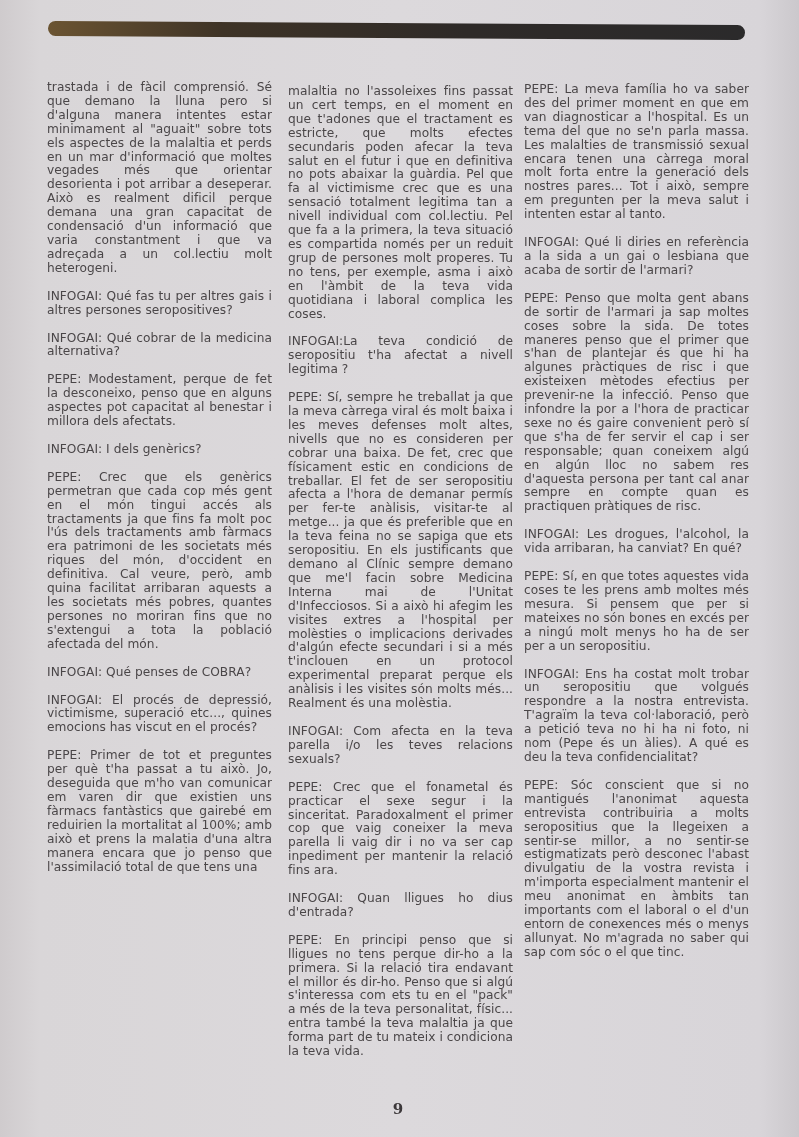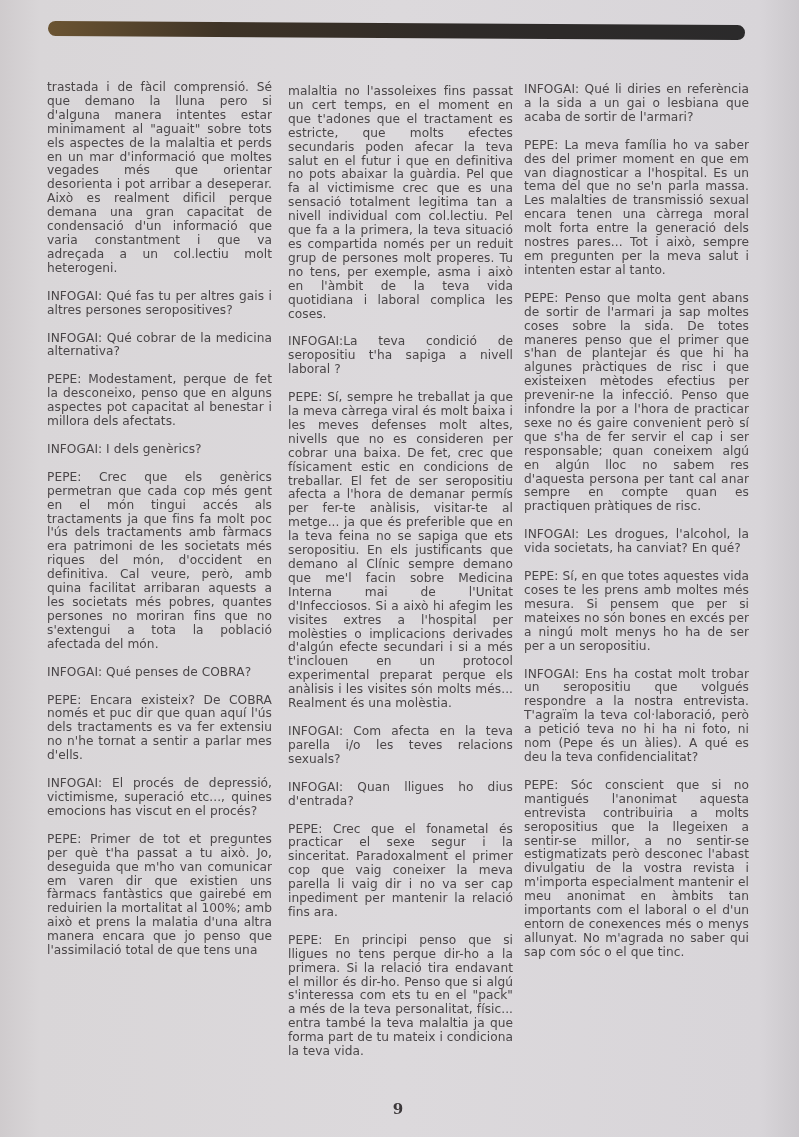--- a/index.html
+++ b/index.html
@@ -40,39 +40,38 @@
 
 <div class="columns">
   <div class="col col-1">
     <p>trastada i de fàcil comprensió. Sé que demano la lluna pero si d'alguna manera intentes estar minimament al "aguait" sobre tots els aspectes de la malaltia et perds en un mar d'informació que moltes vegades més que orientar desorienta i pot arribar a deseperar. Això es realment dificil perque demana una gran capacitat de condensació d'un informació que varia constantment i que va adreçada a un col.lectiu molt heterogeni.</p>
     <p>INFOGAI: Qué fas tu per altres gais i altres persones seropositives?</p>
     <p>INFOGAI: Qué cobrar de la medicina alternativa?</p>
     <p>PEPE: Modestament, perque de fet la desconeixo, penso que en alguns aspectes pot capacitat al benestar i millora dels afectats.</p>
     <p>INFOGAI: I dels genèrics?</p>
     <p>PEPE: Crec que els genèrics permetran que cada cop més gent en el món tingui accés als tractaments ja que fins fa molt poc l'ús dels tractaments amb fàrmacs era patrimoni de les societats més riques del món, d'occident en definitiva. Cal veure, però, amb quina facilitat arribaran aquests a les societats més pobres, quantes persones no moriran fins que no s'extengui a tota la població afectada del món.</p>
     <p>INFOGAI: Qué penses de COBRA?</p>
-    <p>PEPE: Encara existeix? De COBRA només et puc dir que quan aquí l'ús dels tractaments es va fer extensiu no n'he tornat a sentir a parlar mes d'ells.</p>
     <p>INFOGAI: El procés de depressió, victimisme, superació etc..., quines emocions has viscut en el procés?</p>
     <p>PEPE: Primer de tot et preguntes per què t'ha passat a tu això. Jo, deseguida que m'ho van comunicar em varen dir que existien uns fàrmacs fantàstics que gairebé em reduirien la mortalitat al 100%; amb això et prens la malatia d'una altra manera encara que jo penso que l'assimilació total de que tens una</p>
   </div>
 
   <div class="col col-2">
     <p>malaltia no l'assoleixes fins passat un cert temps, en el moment en que t'adones que el tractament es estricte, que molts efectes secundaris poden afecar la teva salut en el futur i que en definitiva no pots abaixar la guàrdia. Pel que fa al victimisme crec que es una sensació totalment legitima tan a nivell individual com col.lectiu. Pel que fa a la primera, la teva situació es compartida només per un reduit grup de persones molt properes. Tu no tens, per exemple, asma i això en l'àmbit de la teva vida quotidiana i laboral complica les coses.</p>
-    <p>INFOGAI:La teva condició de seropositiu t'ha sapiga a nivell laboral ?</p>
+    <p>INFOGAI:La teva condició de seropositiu t'ha afectat a nivell legitima ?</p>
     <p>PEPE: Sí, sempre he treballat ja que la meva càrrega viral és molt baixa i les meves defenses molt altes, nivells que no es consideren per cobrar una baixa. De fet, crec que físicament estic en condicions de treballar. El fet de ser seropositiu afecta a l'hora de demanar permís per fer-te anàlisis, visitar-te al metge... ja que és preferible que en la teva feina no se sapiga que ets seropositiu. En els justificants que demano al Clínic sempre demano que me'l facin sobre Medicina Interna mai de l'Unitat d'Infecciosos. Si a això hi afegim les visites extres a l'hospital per molèsties o implicacions derivades d'algún efecte secundari i si a més t'inclouen en un protocol experimental preparat perque els anàlisis i les visites són molts més... Realment és una molèstia.</p>
     <p>INFOGAI: Com afecta en la teva parella i/o les teves relacions sexuals?</p>
+    <p>PEPE: Crec que el fonametal és practicar el sexe segur i la sinceritat. Paradoxalment el primer cop que vaig coneixer la meva parella li vaig dir i no va ser cap inpediment per mantenir la relació fins ara.</p>
     <p>INFOGAI: Quan lligues ho dius d'entrada?</p>
-    <p>PEPE: Crec que el fonametal és practicar el sexe segur i la sinceritat. Paradoxalment el primer cop que vaig coneixer la meva parella li vaig dir i no va ser cap inpediment per mantenir la relació fins ara.</p>
     <p>PEPE: En principi penso que si lligues no tens perque dir-ho a la primera. Si la relació tira endavant el millor és dir-ho. Penso que si algú s'interessa com ets tu en el "pack" a més de la teva personalitat, físic... entra també la teva malaltia ja que forma part de tu mateix i condiciona la teva vida.</p>
   </div>
 
   <div class="col col-3">
+    <p>PEPE: La meva família ho va saber des del primer moment en que em van diagnosticar a l'hospital. Es un tema del que no se'n parla massa. Les malalties de transmissió sexual encara tenen una càrrega moral molt forta entre la generació dels nostres pares... Tot i això, sempre em pregunten per la meva salut i intenten estar al tanto.</p>
     <p>INFOGAI: Qué li diries en referència a la sida a un gai o lesbiana que acaba de sortir de l'armari?</p>
-    <p>PEPE: La meva família ho va saber des del primer moment en que em van diagnosticar a l'hospital. Es un tema del que no se'n parla massa. Les malalties de transmissió sexual encara tenen una càrrega moral molt forta entre la generació dels nostres pares... Tot i això, sempre em pregunten per la meva salut i intenten estar al tanto.</p>
     <p>PEPE: Penso que molta gent abans de sortir de l'armari ja sap moltes coses sobre la sida. De totes maneres penso que el primer que s'han de plantejar és que hi ha algunes pràctiques de risc i que existeixen mètodes efectius per prevenir-ne la infecció. Penso que infondre la por a l'hora de practicar sexe no és gaire convenient però sí que s'ha de fer servir el cap i ser responsable; quan coneixem algú en algún lloc no sabem res d'aquesta persona per tant cal anar sempre en compte quan es practiquen pràtiques de risc.</p>
-    <p>INFOGAI: Les drogues, l'alcohol, la vida societats, ha canviat? En qué?</p>
+    <p>INFOGAI: Les drogues, l'alcohol, la vida arribaran, ha canviat? En qué?</p>
     <p>PEPE: Sí, en que totes aquestes vida coses te les prens amb moltes més mesura. Si pensem que per si mateixes no són bones en excés per a ningú molt menys ho ha de ser per a un seropositiu.</p>
     <p>INFOGAI: Ens ha costat molt trobar un seropositiu que volgués respondre a la nostra entrevista. T'agraïm la teva col·laboració, però a petició teva no hi ha ni foto, ni nom (Pepe és un àlies). A qué es deu la teva confidencialitat?</p>
     <p>PEPE: Sóc conscient que si no mantigués l'anonimat aquesta entrevista contribuiria a molts seropositius que la llegeixen a sentir-se millor, a no sentir-se estigmatizats però desconec l'abast divulgatiu de la vostra revista i m'importa especialment mantenir el meu anonimat en àmbits tan importants com el laboral o el d'un entorn de conexences més o menys allunyat. No m'agrada no saber qui sap com sóc o el que tinc.</p>
   </div>
 </div>
 
 <div class="page-number">9</div>
 
 </body></html>

